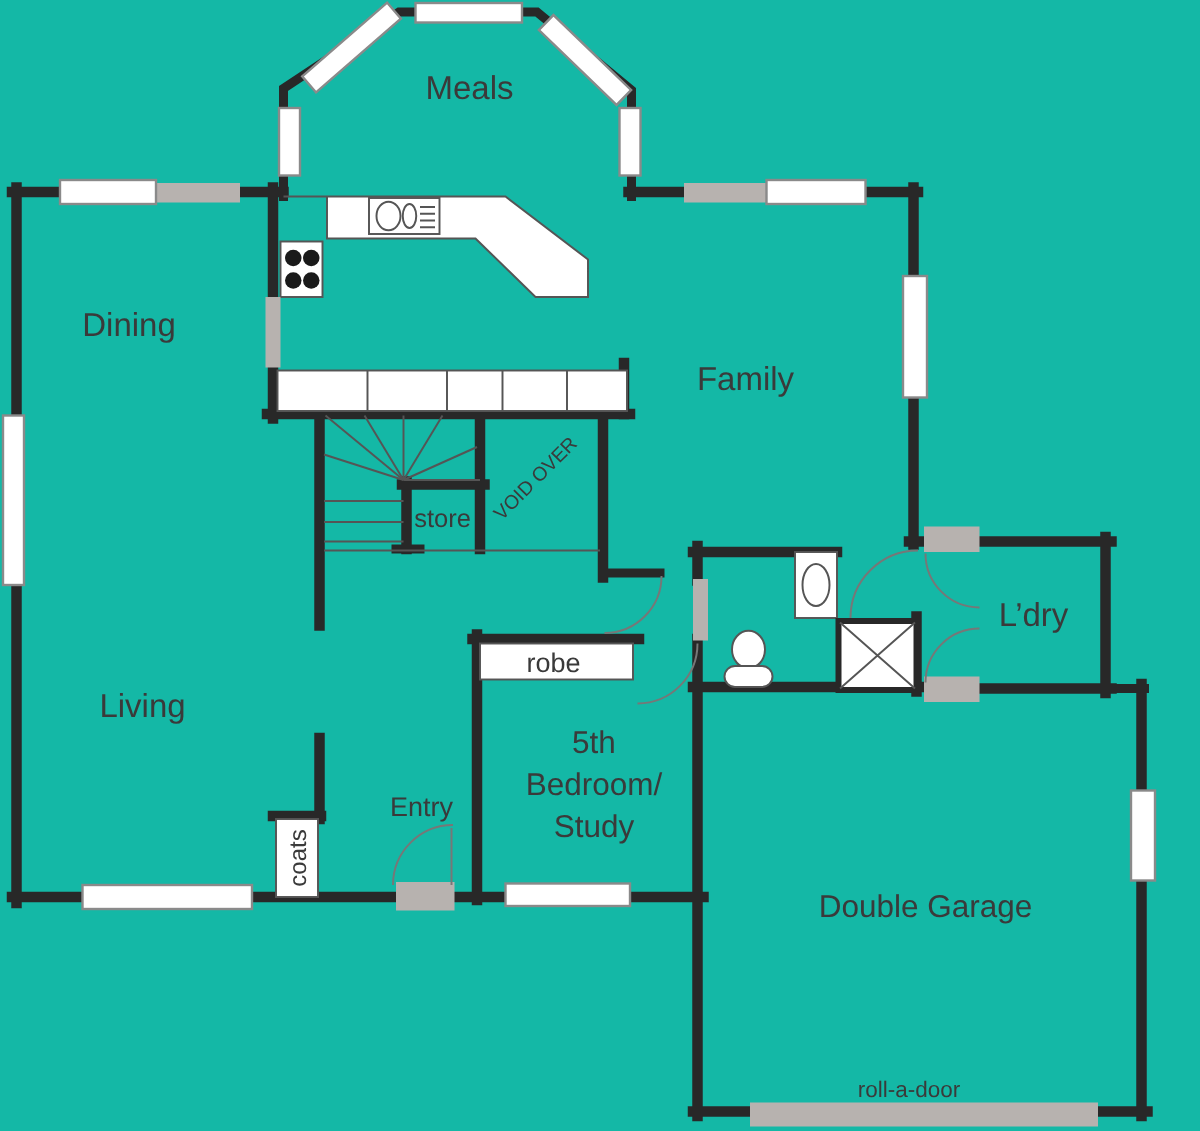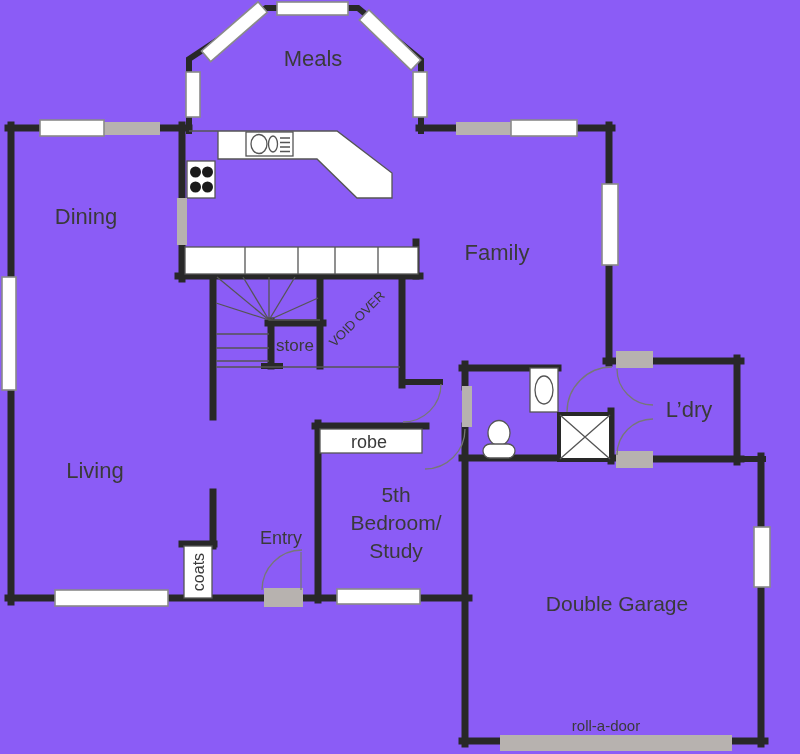--- a/index.html
+++ b/index.html
@@ -1,19 +1,19 @@
 <!DOCTYPE html>
 <html><head>
 <meta charset="utf-8">
 <style>
   html,body{margin:0;padding:0;background:#ffffff;}
   .plan-wrap{
     position:relative;
     width:800px;height:754px;
-    background:#8b5cf6;
+    background:#14b8a6;
     font-family:"Liberation Sans", sans-serif;
     overflow:hidden;
   }
   svg{display:block;}
   .wall{stroke:#282828;stroke-width:7;fill:none;stroke-linecap:square;}
   .wall-thin{stroke:#282828;stroke-width:6;fill:none;stroke-linecap:square;}
   .fixline{stroke:#555;stroke-width:1.3;fill:none;}
   .fixbox{stroke:#555;stroke-width:1.3;fill:#ffffff;}
   .window{stroke:#8a8a8a;stroke-width:1.6;fill:#ffffff;}
   .grayfill{fill:#b7b2af;stroke:none;}

